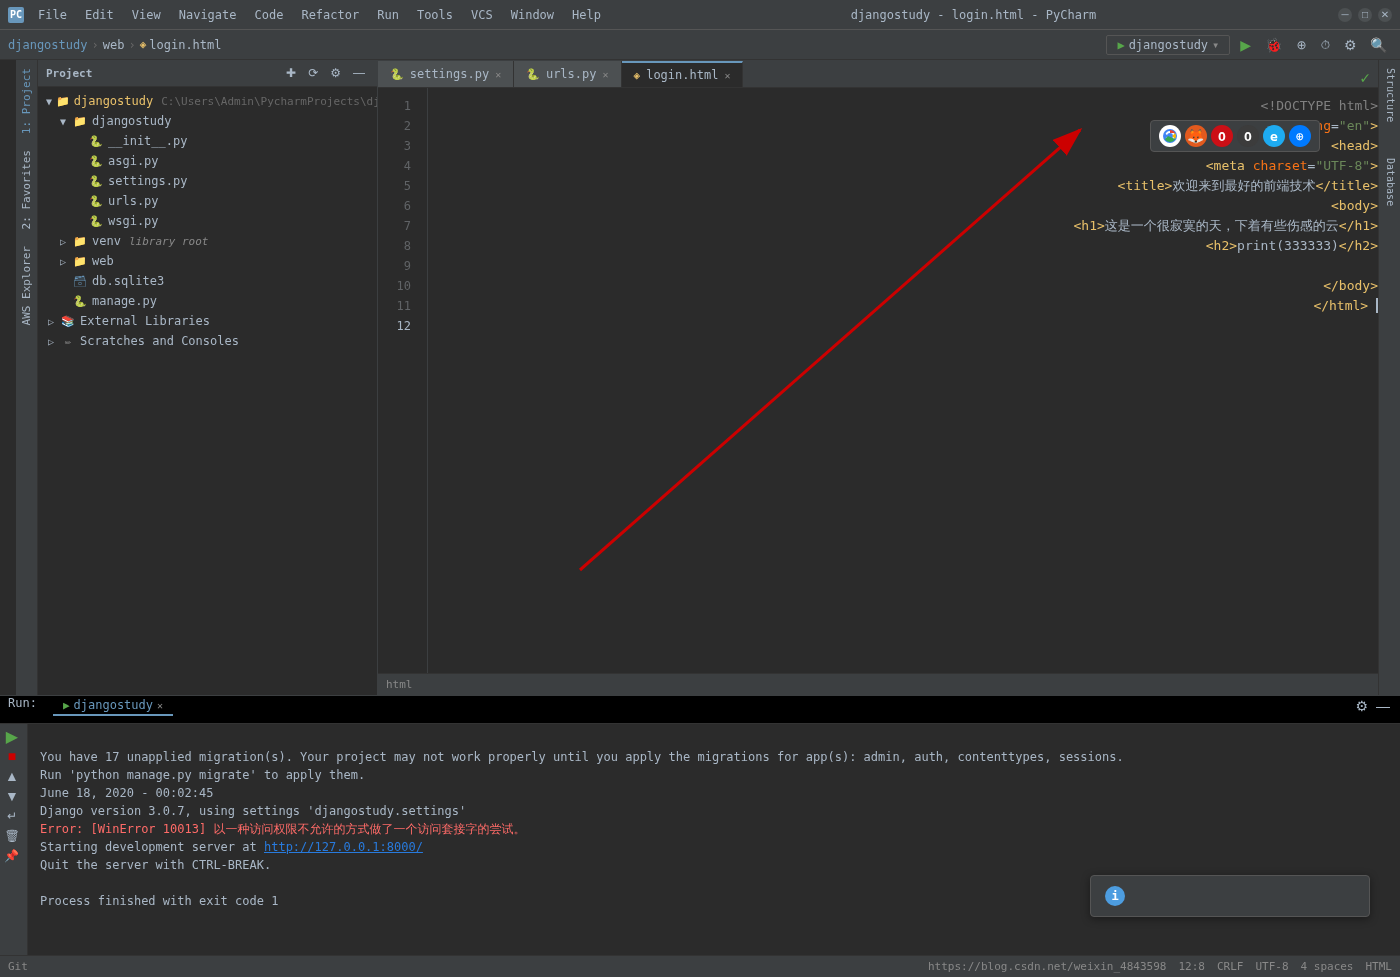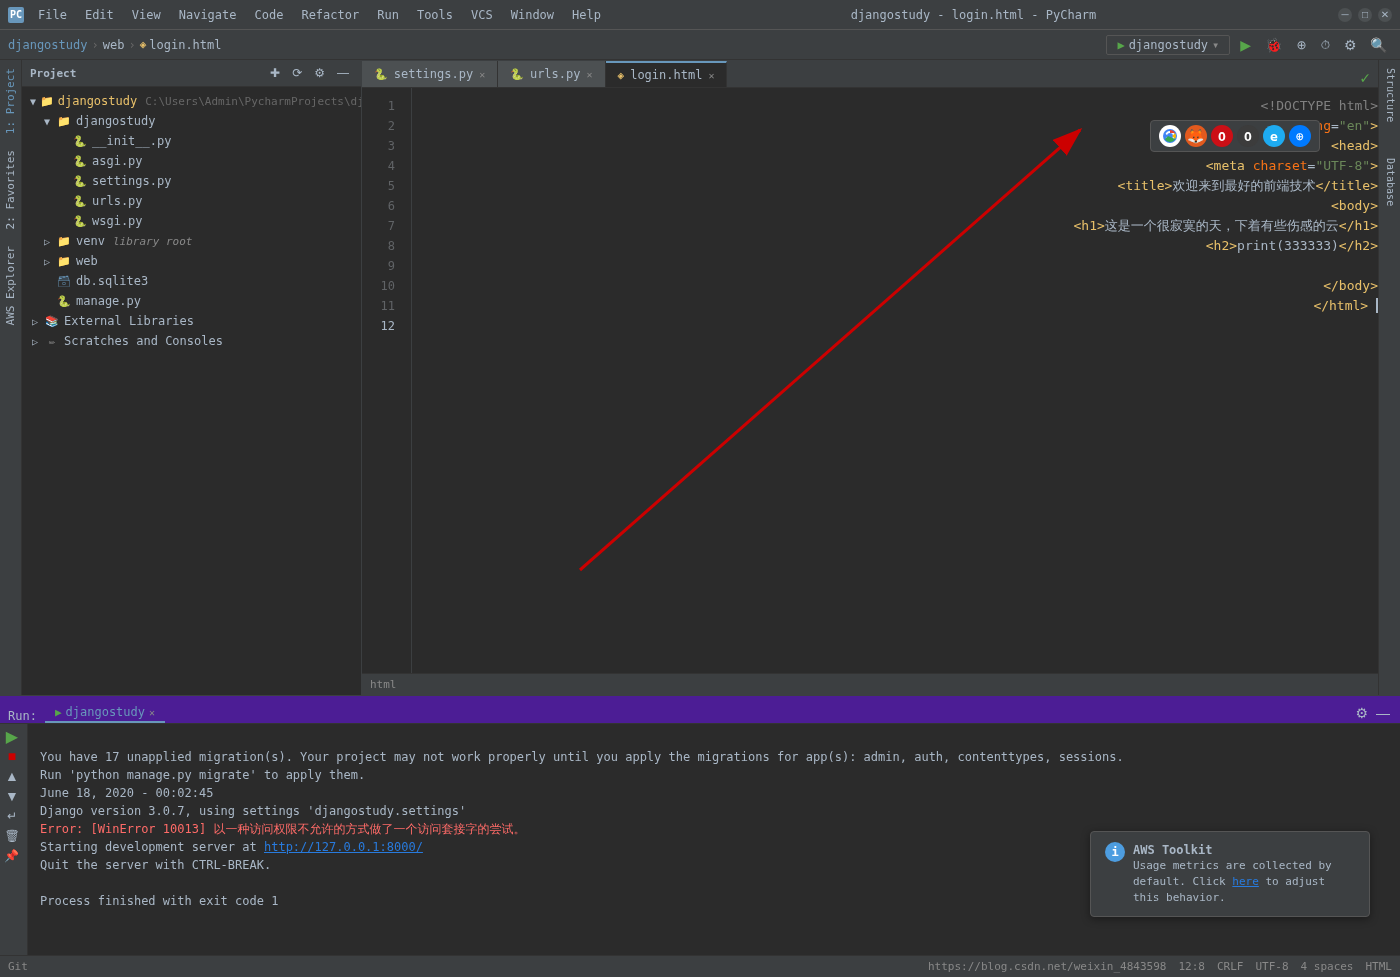--- a/index.html
+++ b/index.html
@@ -95,20 +95,21 @@
       color: #a9b7c6;
       cursor: pointer;
       padding: 2px 4px;
       border-radius: 2px;
     }
 
     
     .main-layout {
       display: flex;
       height: calc(977px - 30px - 30px - 22px);
+      margin-left: 16px;
     }
 
     
     .left-tabs {
       width: 22px;
       background: #3c3f41;
       display: flex;
       flex-direction: column;
       border-right: 1px solid #333;
     }
@@ -305,27 +306,27 @@
 
     
     .bottom-panel {
       height: 260px;
       background: #2b2b2b;
       border-top: 1px solid #3c3f41;
       display: flex;
       flex-direction: column;
     }
     .bottom-tabs {
-      background: #4c1d95;
-      display: flex;
-      align-items: flex-end;
+      background: #000000;
+      display: flex;
+      align-items: flex-start;
       height: 28px;
       padding: 0 8px;
       border-bottom: 1px solid #333;
-      gap: 4px;
+      gap: 12px;
     }
     .bottom-tab {
       padding: 2px 10px;
       font-size: 12px;
       color: #a9b7c6;
       cursor: pointer;
       display: flex;
       align-items: center;
       gap: 4px;
     }
@@ -768,23 +769,15 @@
       <marker id="arrowhead" markerWidth="10" markerHeight="7" refX="9" refY="3.5" orient="auto">
         <polygon points="0 0, 10 3.5, 0 7" fill="#cc0000"></polygon>
       </marker>
     </defs>
 
     <line x1="580" y1="510" x2="1080" y2="70" stroke="#cc0000" stroke-width="3" marker-end="url(#arrowhead)"></line>
   </svg>
 
   <div class="aws-notification">
     <div class="aws-icon">i</div>
-    <div class="aws-content">
-      <div class="aws-title">AWS Toolkit</div>
-      <div>
-        <span>Usage metrics are collected by default. Click</span>
-        <span class="console-link">here</span>
-        <span> to adjust this behavior.</span>
-      </div>
-    </div>
   </div>
 
 </div>
 
 </body></html>

